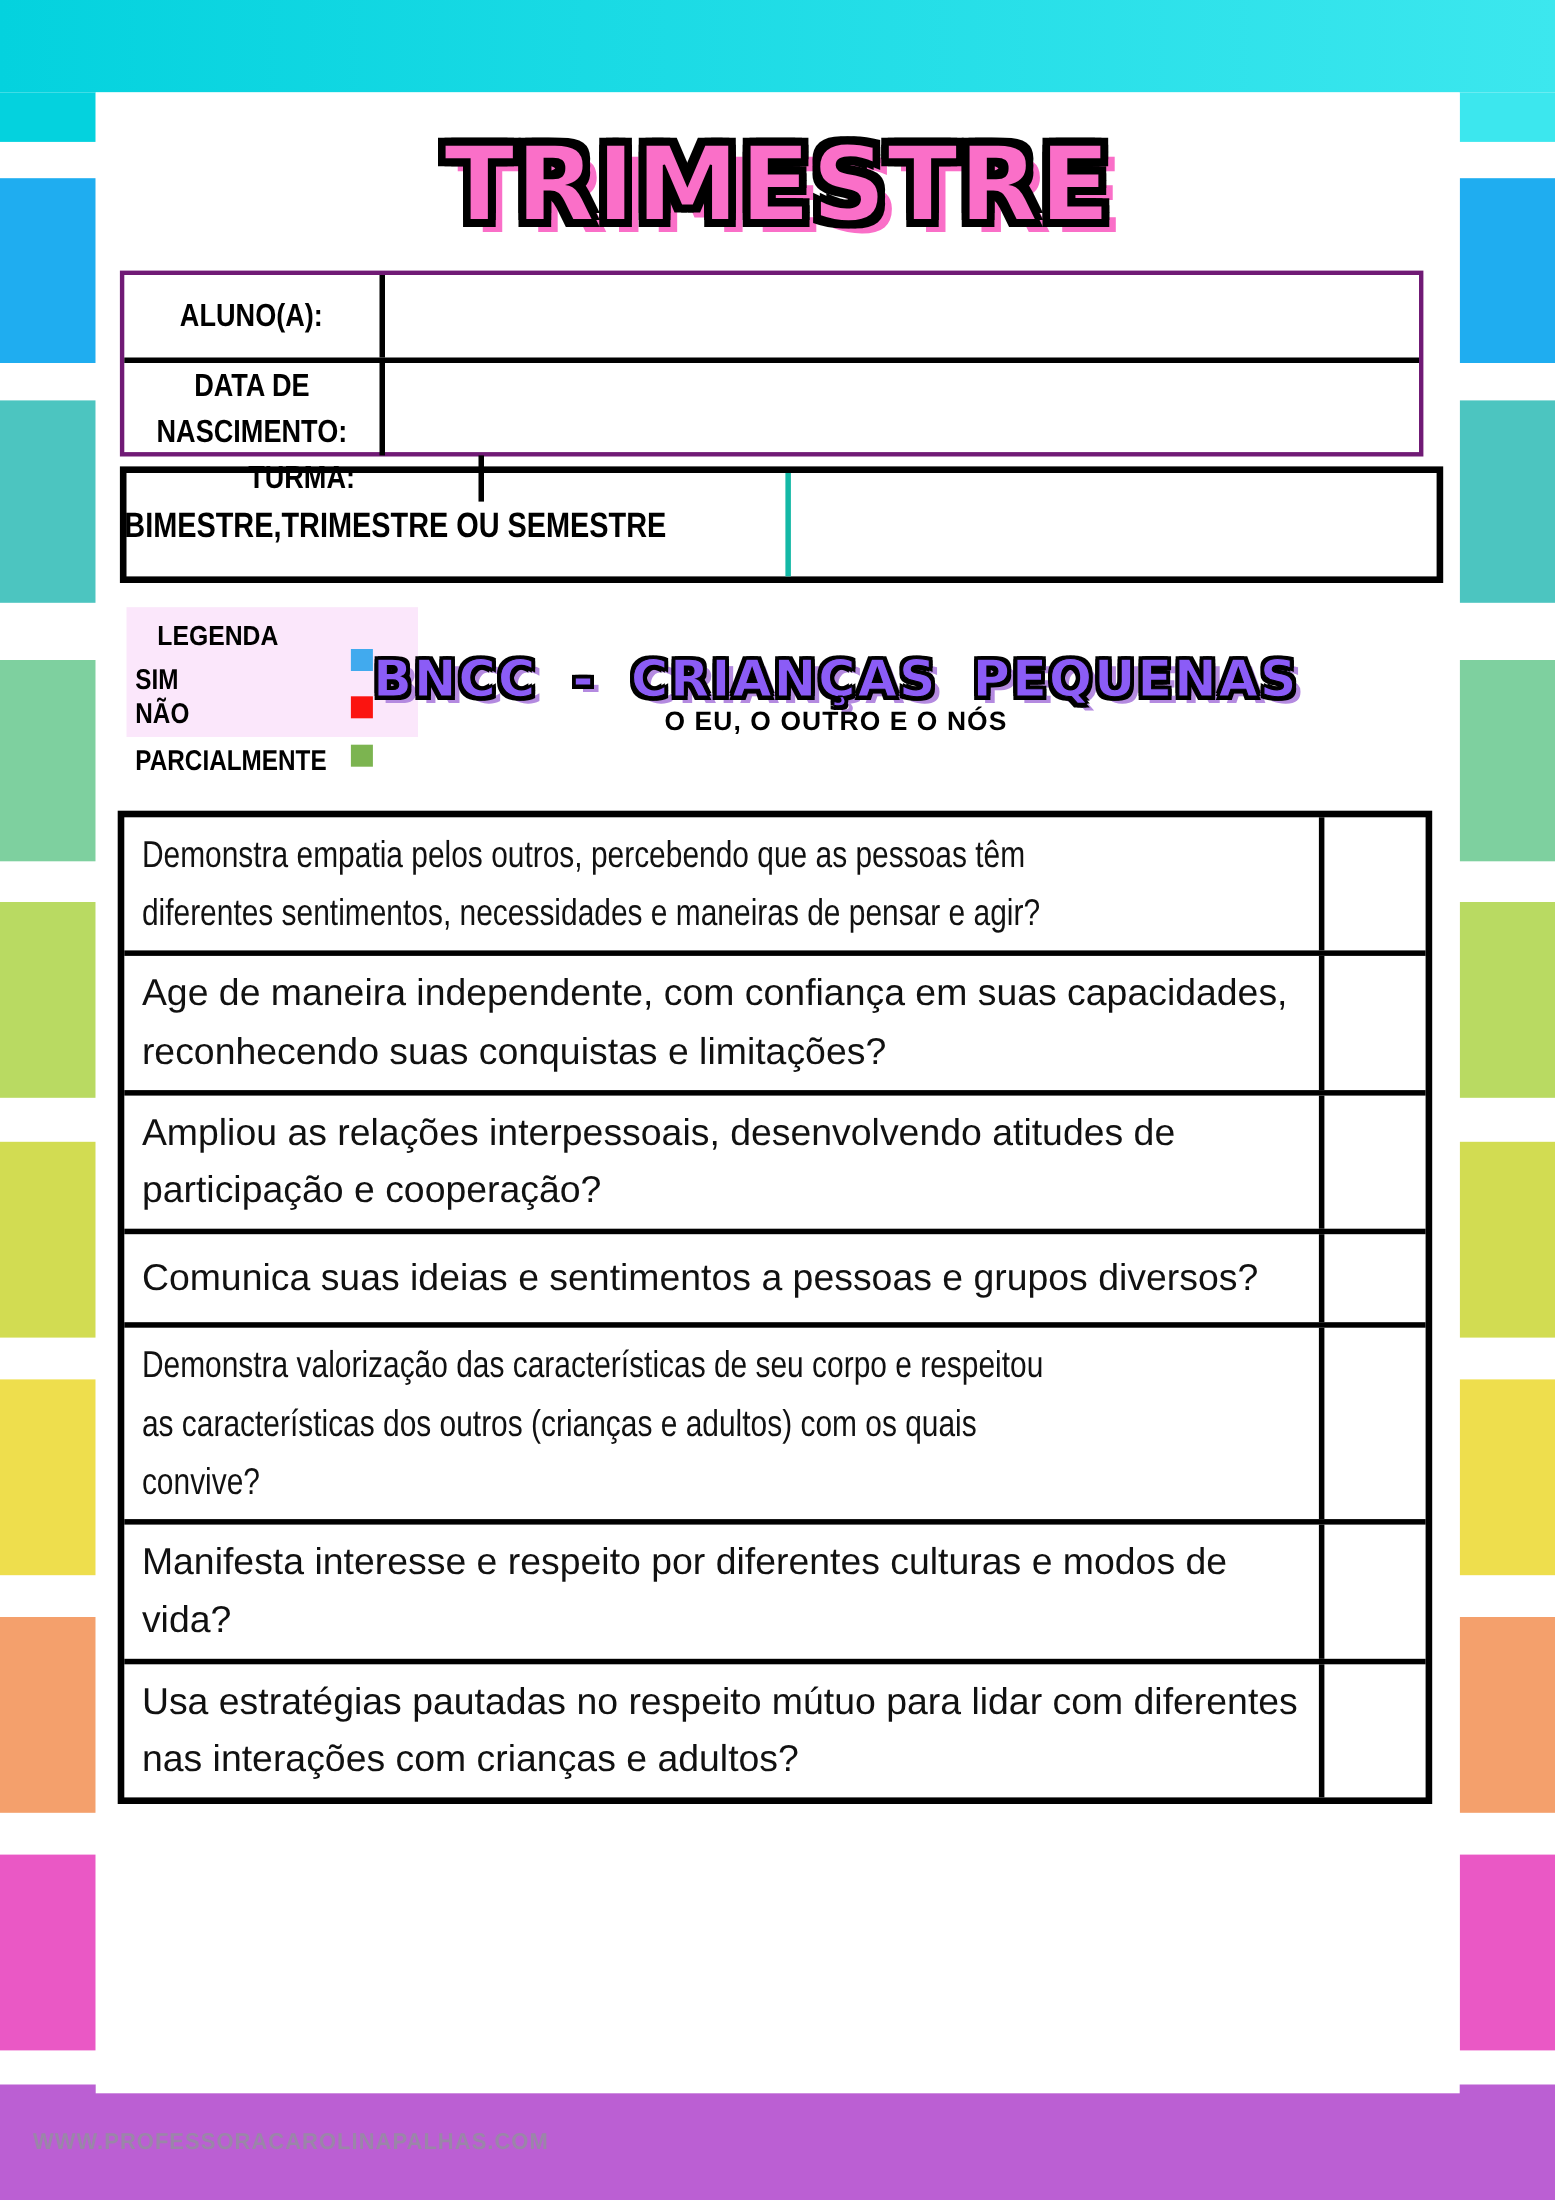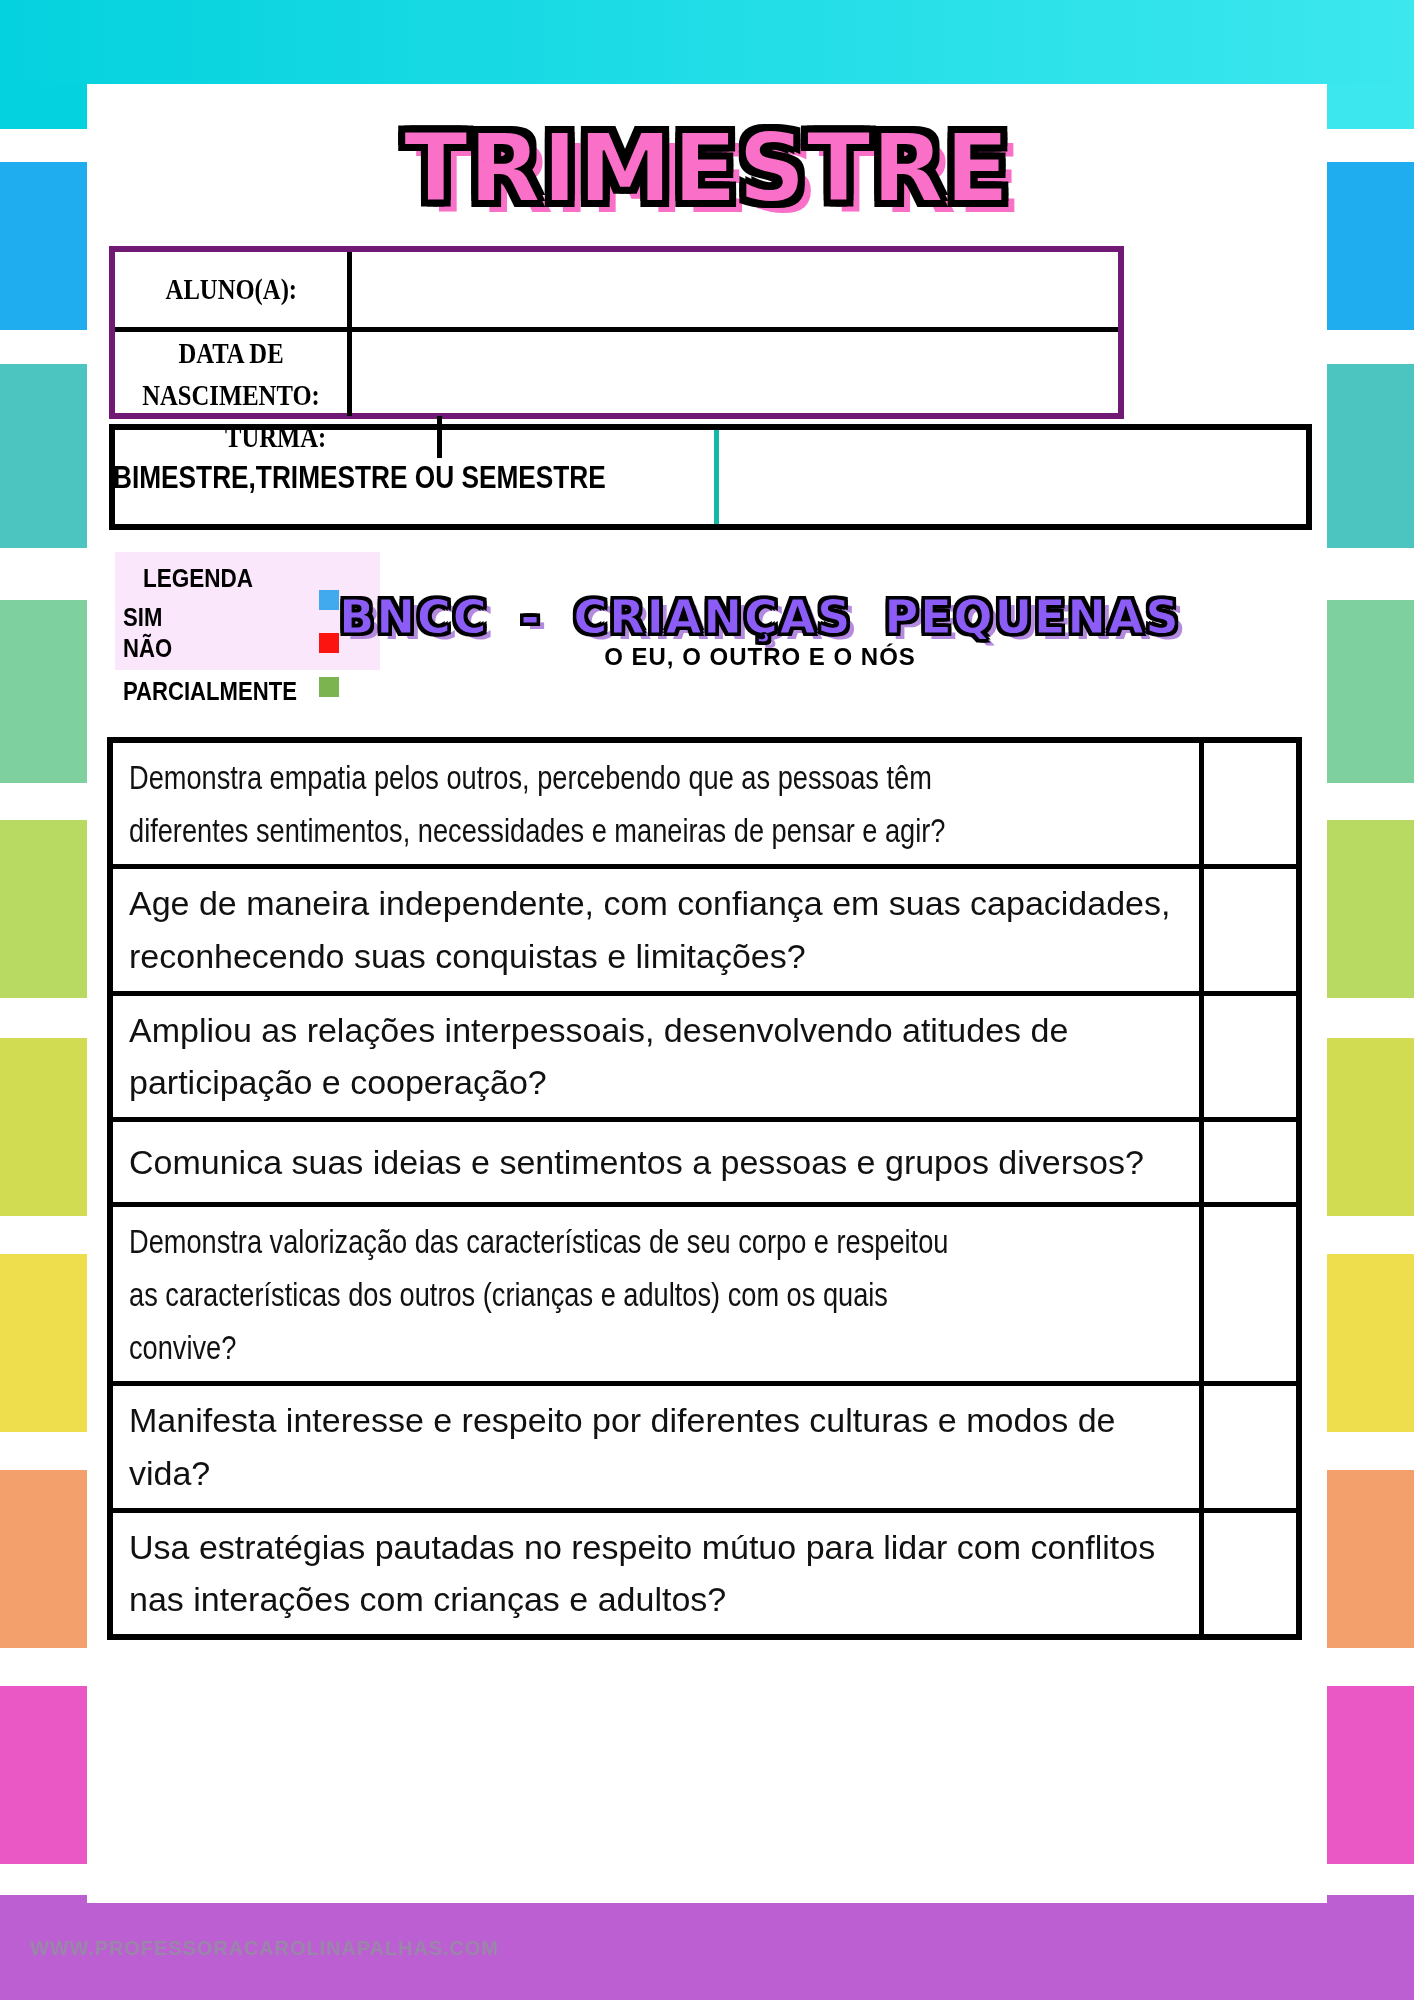--- a/index.html
+++ b/index.html
@@ -31,21 +31,21 @@
   
   .page{position:absolute;left:87px;top:84px;width:1240px;height:1819px;background:#fff;z-index:1;}
   
   .title{position:absolute;left:0;top:38px;width:1240px;text-align:center;
     font-family:"DejaVu Sans","Liberation Sans",sans-serif;
     font-weight:800;font-size:94px;line-height:1;color:#fa6fc8;letter-spacing:1px;
     -webkit-text-stroke:2px #000;
     text-shadow:-6px -6px 0 #000,0 -6px 0 #000,6px -6px 0 #000,-6px 0 0 #000,
       6px 0 0 #000,-6px 6px 0 #000,0 6px 0 #000,6px 6px 0 #000,12px 11px 0 #fa6fc8;}
   
-  .htable1{position:absolute;left:22px;top:162px;width:1015px;border:6px solid #701a75;box-sizing:border-box;font-family:Liberation Serif, serif;}
+  .htable1{position:absolute;left:22px;top:162px;width:1185px;border:4px solid #701a75;box-sizing:border-box;}
   .hrow{display:flex;box-sizing:border-box;}
   .hrow.rA{height:80px;border-bottom:5px solid #000;}
   .hrow.rB{height:81px;flex-direction:column;}
   .hcell{box-sizing:border-box;display:flex;align-items:center;justify-content:center;}
   .hlabel{font-weight:bold;font-size:29px;color:#000;text-align:center;line-height:1.45;
     transform:scaleX(.85);transform-origin:center center;white-space:pre-line;}
   .cA1{width:237px;border-right:5px solid #000;}
   .cA2{flex:1;}
   .cB1{width:237px;border-right:5px solid #000;}
   .cB2{width:264px;border-right:5px solid #000;}
@@ -209,19 +209,19 @@
 
   <div class="qrow">
     <div class="qtext">
       <span class="txt">Manifesta interesse e respeito por diferentes culturas e modos de vida?</span>
     </div>
     <div class="qbox"></div>
   </div>
 
   <div class="qrow">
     <div class="qtext">
-      <span class="txt">Usa estratégias pautadas no respeito mútuo para lidar com conflitos nas interações com crianças e adultos?</span>
+      <span class="txt">Usa estratégias pautadas no respeito mútuo para lidar com diferentes nas interações com crianças e adultos?</span>
     </div>
     <div class="qbox"></div>
   </div>
 </div>
 
 </div>
 
 </body></html>

